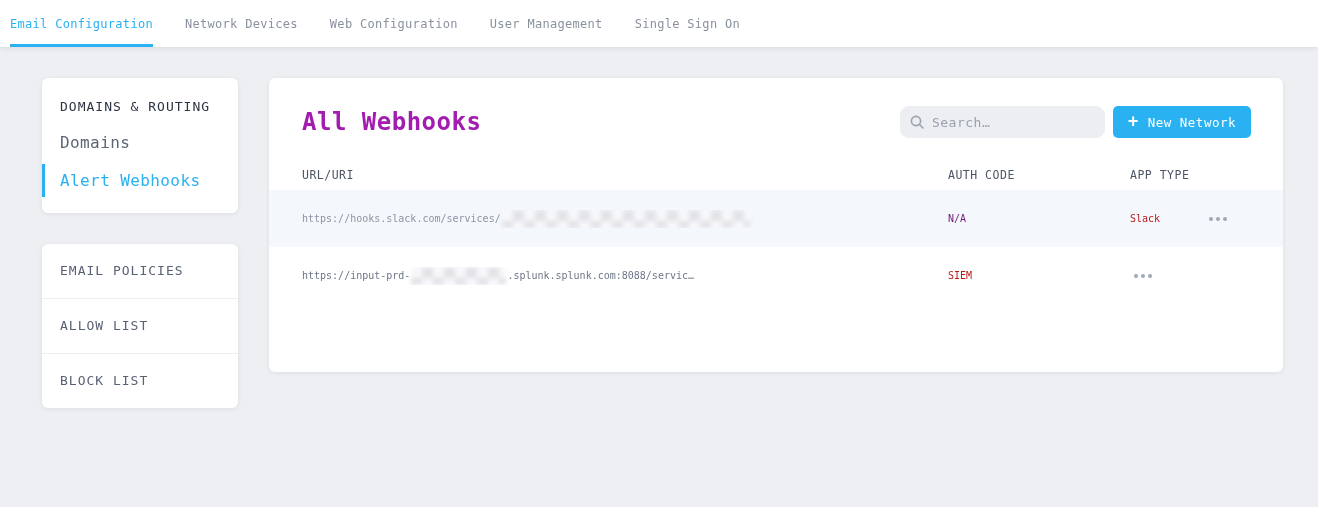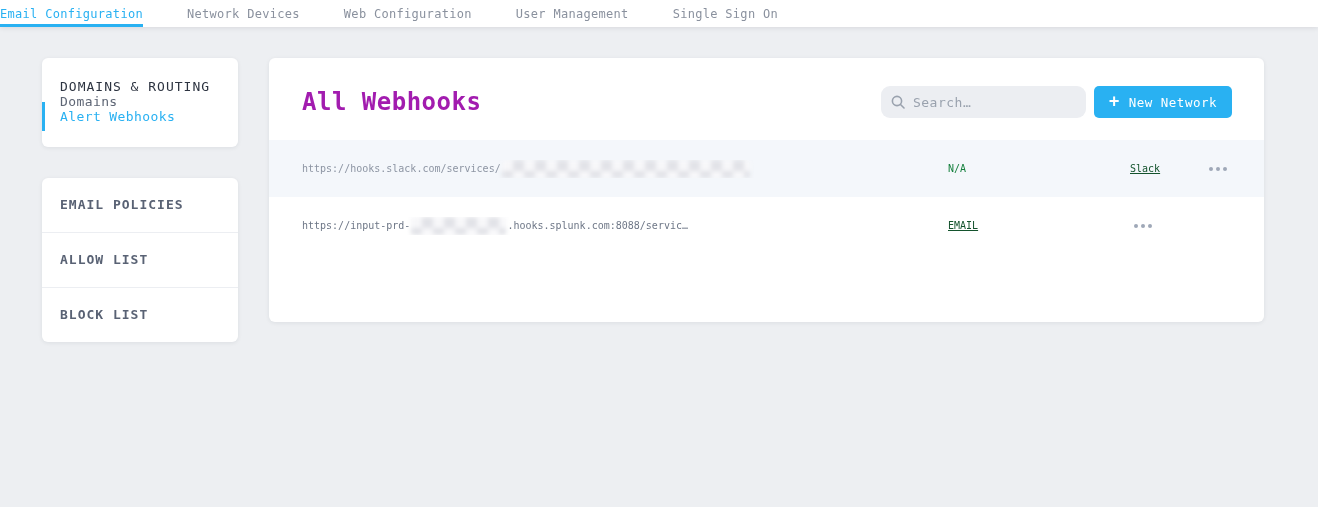--- a/index.html
+++ b/index.html
@@ -5,25 +5,26 @@
   * { box-sizing: border-box; margin: 0; padding: 0; }
   html, body { width: 1318px; height: 507px; overflow: hidden; }
   body {
     background: #edeff2;
     font-family: "DejaVu Sans Mono", "Liberation Mono", monospace;
     -webkit-font-smoothing: antialiased;
   }
 
   
   .topnav {
-    height: 27px;
+    height: 47px;
     background: #ffffff;
     display: flex;
     align-items: stretch;
-    gap: 44px;
+    gap: 32px;
+    padding-left: 10px;
     box-shadow: 0 1px 5px rgba(25, 32, 48, 0.10);
     position: relative;
     z-index: 5;
   }
   .tab {
     font-size: 12px;
     letter-spacing: 0.3px;
     color: #8a919e;
     display: flex;
     align-items: center;
@@ -37,21 +38,21 @@
     position: absolute;
     left: 0; right: 0; bottom: 0;
     height: 3px;
     background: #29b1f2;
   }
 
   
   .layout {
     display: flex;
     align-items: flex-start;
-    padding: 31px 54px 0 42px;
+    padding: 31px 35px 0 42px;
     gap: 31px;
   }
   .card {
     background: #ffffff;
     border-radius: 6px;
     box-shadow: 0 1px 4px rgba(25, 32, 48, 0.08);
   }
 
   
   .sidebar { width: 196px; flex: 0 0 196px; }
@@ -62,37 +63,38 @@
   }
   .side-title {
     font-size: 13px;
     font-weight: 500;
     color: #2c3340;
     letter-spacing: 1px;
     padding: 0 18px;
     white-space: nowrap;
   }
   .side-item {
-    font-size: 13px;
+    font-size: 16px;
     letter-spacing: 0.4px;
     color: #5d6574;
     padding: 0 18px;
+    margin-top: 19px;
     position: relative;
     cursor: pointer;
     white-space: nowrap;
   }
   .side-item.active { color: #29b1f2; }
   .side-item.active::before {
     content: "";
     position: absolute;
     left: 0; top: -7px; bottom: -7px;
     width: 3px;
     background: #29b1f2;
   }
-  .side-card-2 { overflow: hidden; font-weight: bold; }
+  .side-card-2 { overflow: hidden; }
   .side-sec {
     padding: 16px 18px;
     font-size: 13px;
     letter-spacing: 1px;
     line-height: 22px;
     color: #596274;
     border-bottom: 1px solid #eceef2;
     cursor: pointer;
   }
   .side-sec:last-child { border-bottom: none; }
@@ -176,23 +178,23 @@
     flex: 0 0 auto;
     background-image:
       linear-gradient(45deg, #e2e3e8 25%, transparent 25%, transparent 75%, #e2e3e8 75%),
       linear-gradient(45deg, #e2e3e8 25%, #f7f7f9 25%, #f7f7f9 75%, #e2e3e8 75%);
     background-size: 22px 22px;
     background-position: 0 0, 11px 11px;
     filter: blur(2px);
   }
   .redacted.r0 { width: 248px; }
   .redacted.r1 { width: 95px; }
-  .auth-cell { color: #15803d; white-space: nowrap; overflow: hidden; }
+  .auth-cell { color: #701a75; white-space: nowrap; overflow: hidden; }
   .trow.row-1 .auth-cell { color: #7b8495; }
-  .app-cell { color: #14532d; white-space: nowrap; text-decoration: underline; }
+  .app-cell { color: #b91c1c; white-space: nowrap; }
   .dots {
     display: flex;
     gap: 3px;
     align-items: center;
     background: none;
     border: 0;
     padding: 6px 4px;
     width: fit-content;
     cursor: pointer;
   }
@@ -241,43 +243,49 @@
         </svg>
         <input type="text" placeholder="Search…" style="">
       </div>
 
       <button class="btn-new">
         <span class="plus">+</span>
         <span>New Network</span>
       </button>
     </div>
 
+    <div class="thead">
+      <div>URL/URI</div>
+      <div>AUTH CODE</div>
+      <div>APP TYPE</div>
+      <div></div>
+    </div>
 
     <div class="trow highlight row-0">
       <div class="url-cell">
         <span>https://hooks.slack.com/services/</span>
         <span class="redacted r0"></span>
         <span></span>
       </div>
       <div class="auth-cell">N/A</div>
       <div class="app-cell">Slack</div>
       <button class="dots">
         <span></span>
           <span></span>
           <span></span>
       </button>
     </div>
 
     <div class="trow row-1">
       <div class="url-cell">
         <span>https://input-prd-</span>
         <span class="redacted r1"></span>
-        <span>.hooks.splunk.com:8088/servic…</span>
+        <span>.splunk.splunk.com:8088/servic…</span>
       </div>
-      <div class="app-cell">EMAIL</div>
+      <div class="app-cell">SIEM</div>
       <button class="dots">
         <span></span>
           <span></span>
           <span></span>
       </button>
     </div>
 
   </main>
 </div>
 

